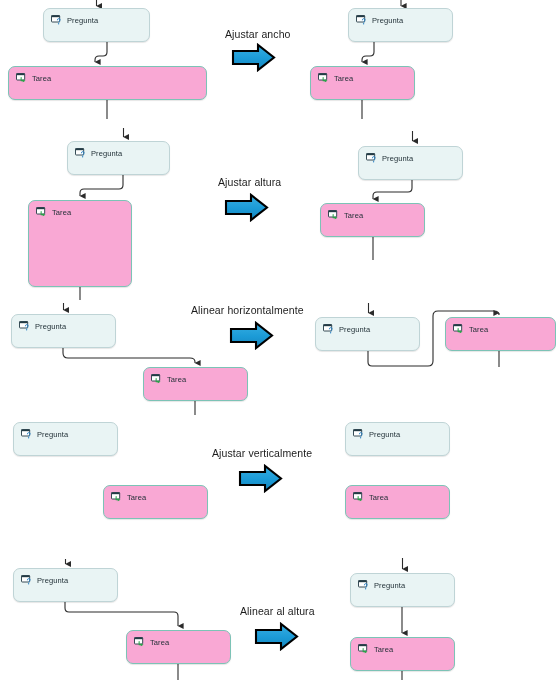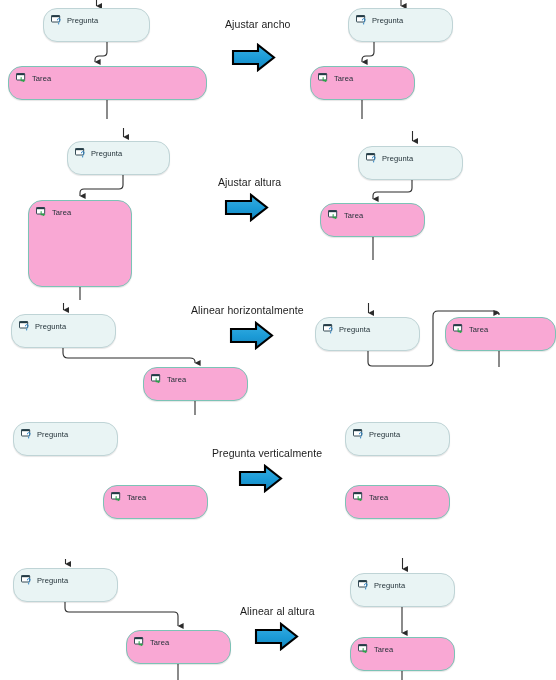--- a/index.html
+++ b/index.html
@@ -10,21 +10,21 @@
     font-family:"Liberation Sans","DejaVu Sans",sans-serif;
     overflow:hidden;
     position:relative;
   }
   #canvas{position:absolute;left:0;top:0;width:556px;height:680px;}
 
   
   .node{
     position:absolute;
     box-sizing:border-box;
-    border-radius:14px;
+    border-radius:7px;
     display:block;
   }
   .node .nodelabelrow{
     position:absolute;
     left:7px;
     top:6px;
     display:flex;
     align-items:center;
     gap:5px;
     white-space:nowrap;
@@ -132,24 +132,24 @@
       </g>
       <g transform="translate(240,466)">
         <path d="M0,6 L25,6 L25,0 L41,12.5 L25,25 L25,19 L0,19 Z" fill="url(#bluegrad)" stroke="#000000" stroke-width="2.1" stroke-linejoin="miter"></path>
       </g>
       <g transform="translate(256,624)">
         <path d="M0,6 L25,6 L25,0 L41,12.5 L25,25 L25,19 L0,19 Z" fill="url(#bluegrad)" stroke="#000000" stroke-width="2.1" stroke-linejoin="miter"></path>
       </g>
     </g>
   </svg>
 
-  <div class="caption" style="left:225px;top:18px;">Ajustar ancho</div>
+  <div class="caption" style="left:225px;top:28px;">Ajustar ancho</div>
   <div class="caption" style="left:218px;top:176px;">Ajustar altura</div>
   <div class="caption" style="left:191px;top:304px;">Alinear horizontalmente</div>
-  <div class="caption" style="left:212px;top:447px;">Pregunta verticalmente</div>
+  <div class="caption" style="left:212px;top:447px;">Ajustar verticalmente</div>
   <div class="caption" style="left:240px;top:605px;">Alinear al altura</div>
 
   <div id="nodes">
       <div class="node node-pregunta" style="left: 43px; top: 8px; width: 107px; height: 34px;">
         <div class="nodelabelrow">
           <svg class="ico" viewBox="0 0 12 11" xmlns="http://www.w3.org/2000/svg">
             <rect x="0.5" y="0.5" width="9" height="7.2" rx="0.8" fill="#ffffff" stroke="#233b45" stroke-width="1"></rect>
             <rect x="0.5" y="0.5" width="9" height="1.9" fill="#233b45"></rect>
             <path d="M7.0,5.4 q0,-1.5 1.5,-1.5 q1.5,0 1.5,1.5 q0,1.0 -1.2,1.4 l0,0.9" fill="none" stroke="#2f86c7" stroke-width="1.05" stroke-linecap="round"></path>
             <circle cx="8.3" cy="9.6" r="0.75" fill="#2f86c7"></circle>

